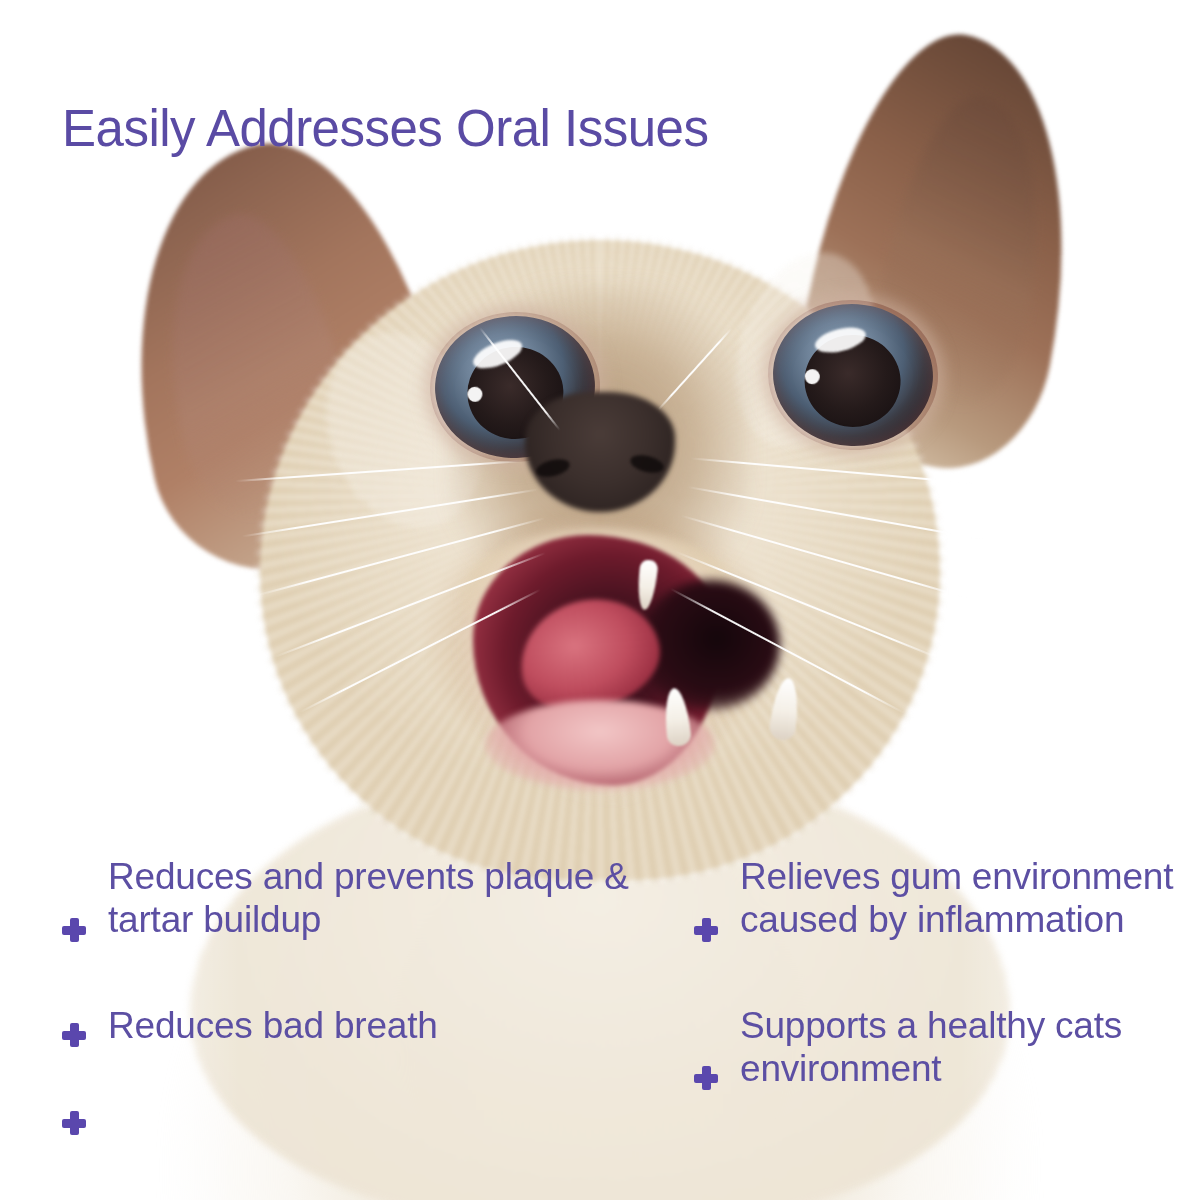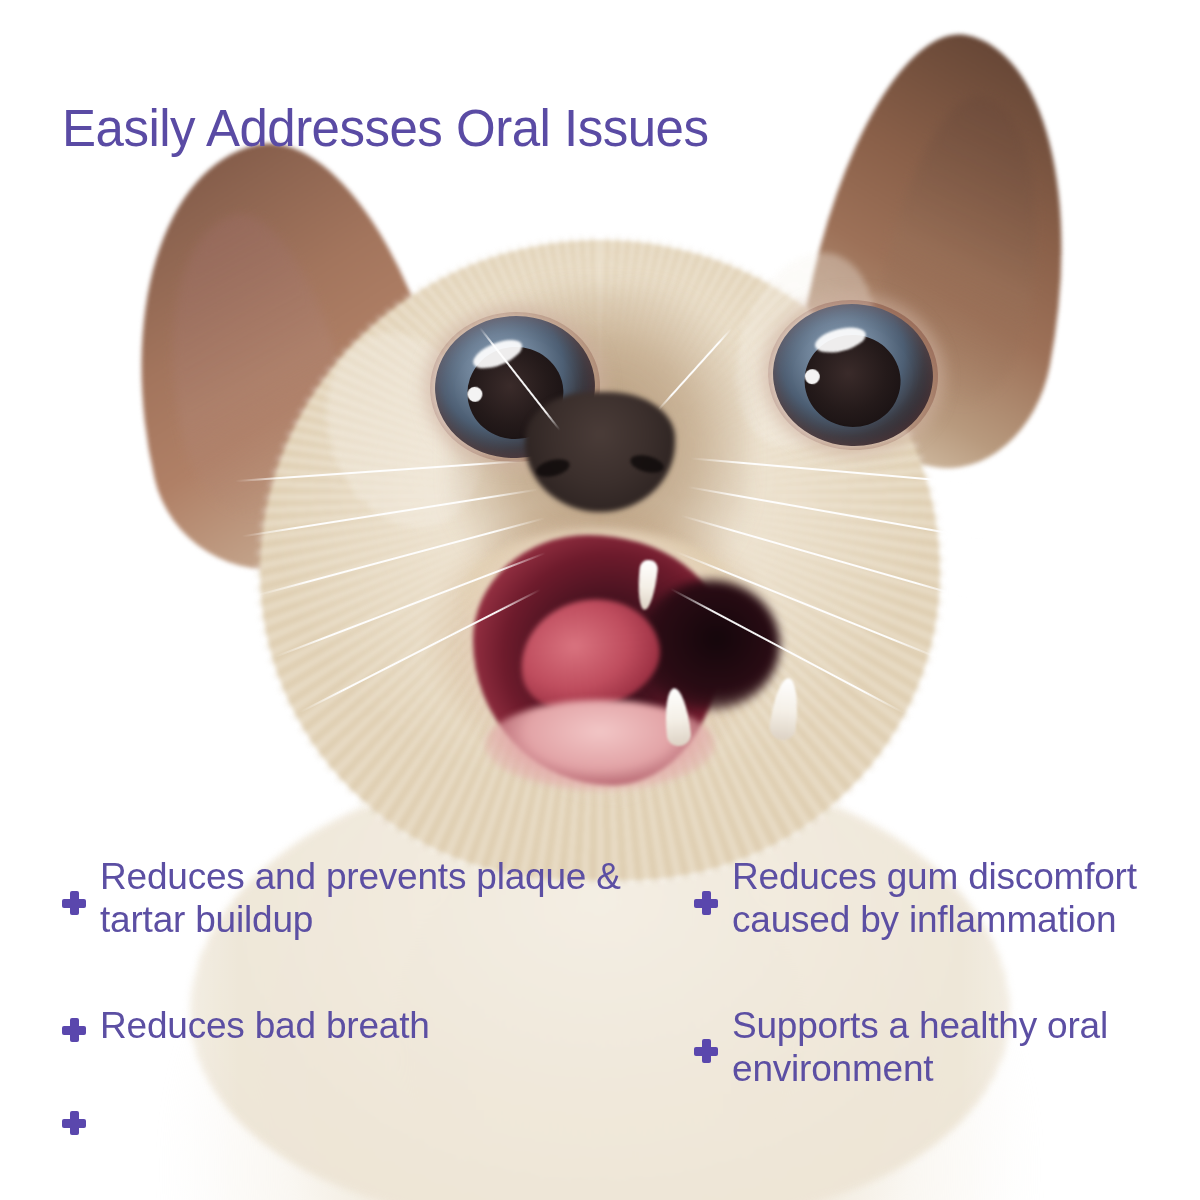--- a/index.html
+++ b/index.html
@@ -165,21 +165,21 @@
   
   .title{
     position:absolute;left:62px;top:78px;
     font-size:51px;font-weight:400;letter-spacing:-.5px;
     color:#5a4ba4;white-space:nowrap;margin-top:21px;
   }
   .bullets{position:absolute;left:0;top:855px;width:1200px;}
   .col{position:absolute;top:0;}
   .col-left{left:62px;width:580px;}
   .col-right{left:694px;width:500px;}
-  .bullet{display:flex;align-items:center;gap:14px;margin-bottom:0;}
+  .bullet{display:flex;align-items:flex-end;gap:22px;margin-bottom:0;}
   .bi-cross{flex:0 0 auto;width:24px;height:24px;margin-top:9px;position:relative;}
   .bi-cross::before,.bi-cross::after{
     content:"";position:absolute;background:#5a47ad;border-radius:2px;
   }
   .bi-cross::before{left:8px;top:0;width:9px;height:24px;}
   .bi-cross::after{left:0;top:8px;width:24px;height:9px;}
   .btext{
     font-size:37px;line-height:1.17;color:#5c4fa3;font-weight:400;letter-spacing:-.2px;
   }
   .gap-a{height:62px;}
@@ -269,23 +269,23 @@
       </div>
       <div class="gap-c"></div>
       <div class="bullet">
         <span class="bi-cross"></span>
       </div>
     </div>
 
     <div class="col col-right">
       <div class="bullet">
         <span class="bi-cross"></span>
-        <span class="btext">Reduces gum discomfort caused by inflammation</span>
+        <span class="btext">Relieves gum environment caused by inflammation</span>
       </div>
       <div class="gap-a"></div>
       <div class="bullet">
         <span class="bi-cross"></span>
-        <span class="btext">Supports a healthy oral environment</span>
+        <span class="btext">Supports a healthy cats environment</span>
       </div>
     </div>
 
   </div>
 </div>
 
 </body></html>

